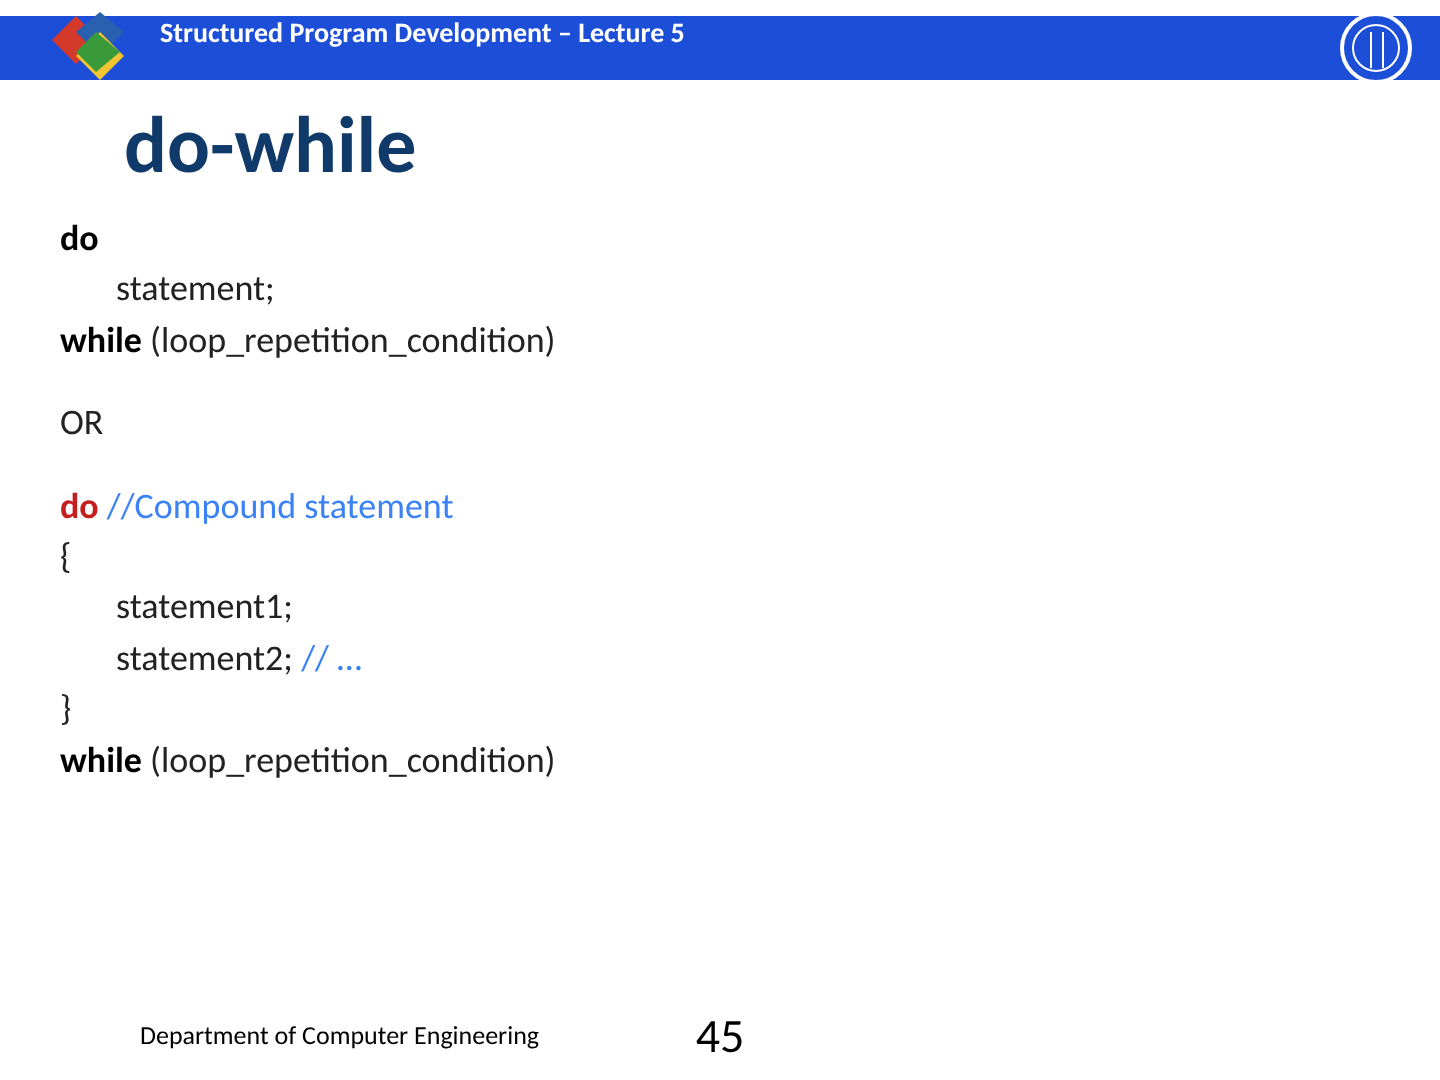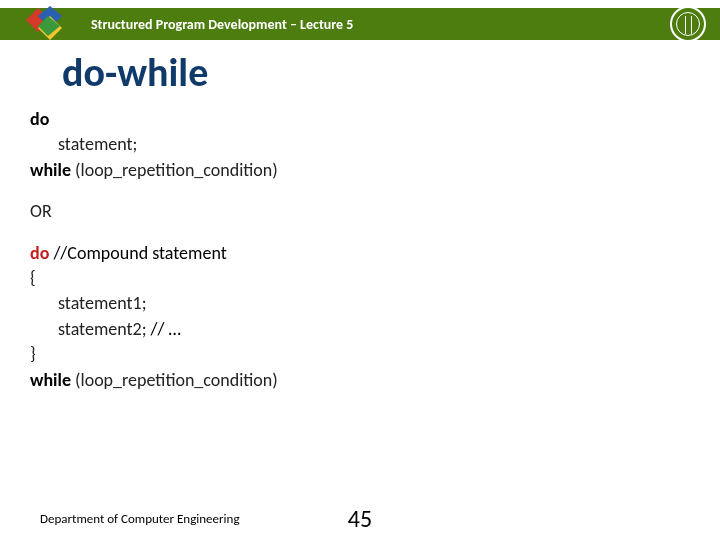--- a/index.html
+++ b/index.html
@@ -3,24 +3,23 @@
 <meta charset="utf-8">
 <style>
   * { margin: 0; padding: 0; box-sizing: border-box; }
   html, body { width: 720px; height: 540px; font-family: Calibri, "Segoe UI", sans-serif; background: #fff; overflow: hidden; }
   .slide { width: 720px; height: 540px; position: relative; }
 
   .header-bar {
     position: absolute;
     top: 8px; left: 0; right: 0;
     height: 32px;
-    background: #4d7c0f;
+    background: #1d4ed8;
     display: flex;
-    align-items: center;
-    padding-left: 11px;
+    align-items: flex-start;
   }
   .header-title {
     margin-left: 80px;
     color: #fff;
     font-size: 14px;
     font-weight: 600;
   }
 
   .logo-left {
     position: absolute;
@@ -62,31 +61,31 @@
     left: 30px;
     right: 30px;
     font-size: 18px;
     color: #222;
     line-height: 1.3;
   }
   .content p { margin-bottom: 2px; }
   .indent { padding-left: 28px; }
   .kw { font-weight: 700; color: #000; }
   .red { color: #c41e1e; font-weight: 700; }
-  .comment { color: #000000; }
+  .comment { color: #3b82f6; }
   .gap { margin-top: 18px; }
 
   .footer {
     position: absolute;
     bottom: 14px;
     left: 0; right: 0;
     display: flex;
     align-items: center;
     justify-content: space-between;
-    padding: 0 50px 0 40px;
+    padding: 0 50px 0 70px;
     font-size: 13px;
   }
   .footer-left { font-family: Calibri, sans-serif; }
   .footer-center { font-size: 24px; position: absolute; left: 50%; transform: translateX(-50%); }
   .footer-right { font-family: Georgia, serif; font-size: 13px; }
 </style>
 </head>
 <body>
 
 <div class="slide">

